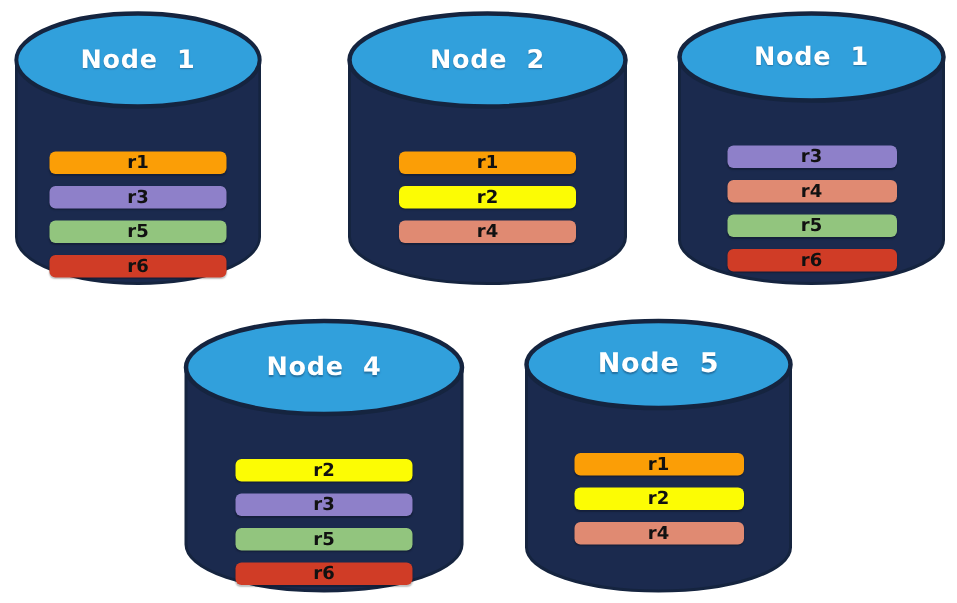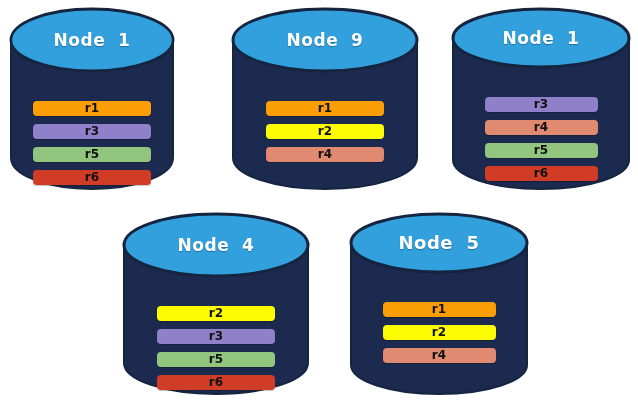--- a/index.html
+++ b/index.html
@@ -95,21 +95,21 @@
         </div>
       </div>
     </div>
     <div class="node" style="left: 232px; top: 8px; width: 186px; height: 182px;">
       <div class="node-body">
         <svg viewBox="0 0 186 182" preserveAspectRatio="none">
           <path d="M1,32 L1,150 A92,31 0 0 0 185,150 L185,32 Z" fill="#1B2A4E" stroke="#15243F" stroke-width="2"></path>
           <ellipse cx="93" cy="32" rx="92" ry="31" fill="#31A0DC" stroke="#15243F" stroke-width="3"></ellipse>
         </svg>
       </div>
-      <div class="node-title" style="top: 21px; font-size: 17px; line-height: 22px;">Node  9</div>
+      <div class="node-title" style="top: 21px; font-size: 17px; line-height: 22px;">Node  2</div>
       <div class="replica-stack" style="top: 71px;">
         <div class="replica-bar" style="width: 118px; height: 15px; line-height: 15px; font-size: 12px; margin-top: 0px; background: rgb(251, 158, 6);">
           <span class="replica-label">r1</span>
         </div>
         <div class="replica-bar" style="width: 118px; height: 15px; line-height: 15px; font-size: 12px; margin-top: 8px; background: rgb(252, 252, 4);">
           <span class="replica-label">r2</span>
         </div>
         <div class="replica-bar" style="width: 118px; height: 15px; line-height: 15px; font-size: 12px; margin-top: 8px; background: rgb(224, 138, 114);">
           <span class="replica-label">r4</span>
         </div>

